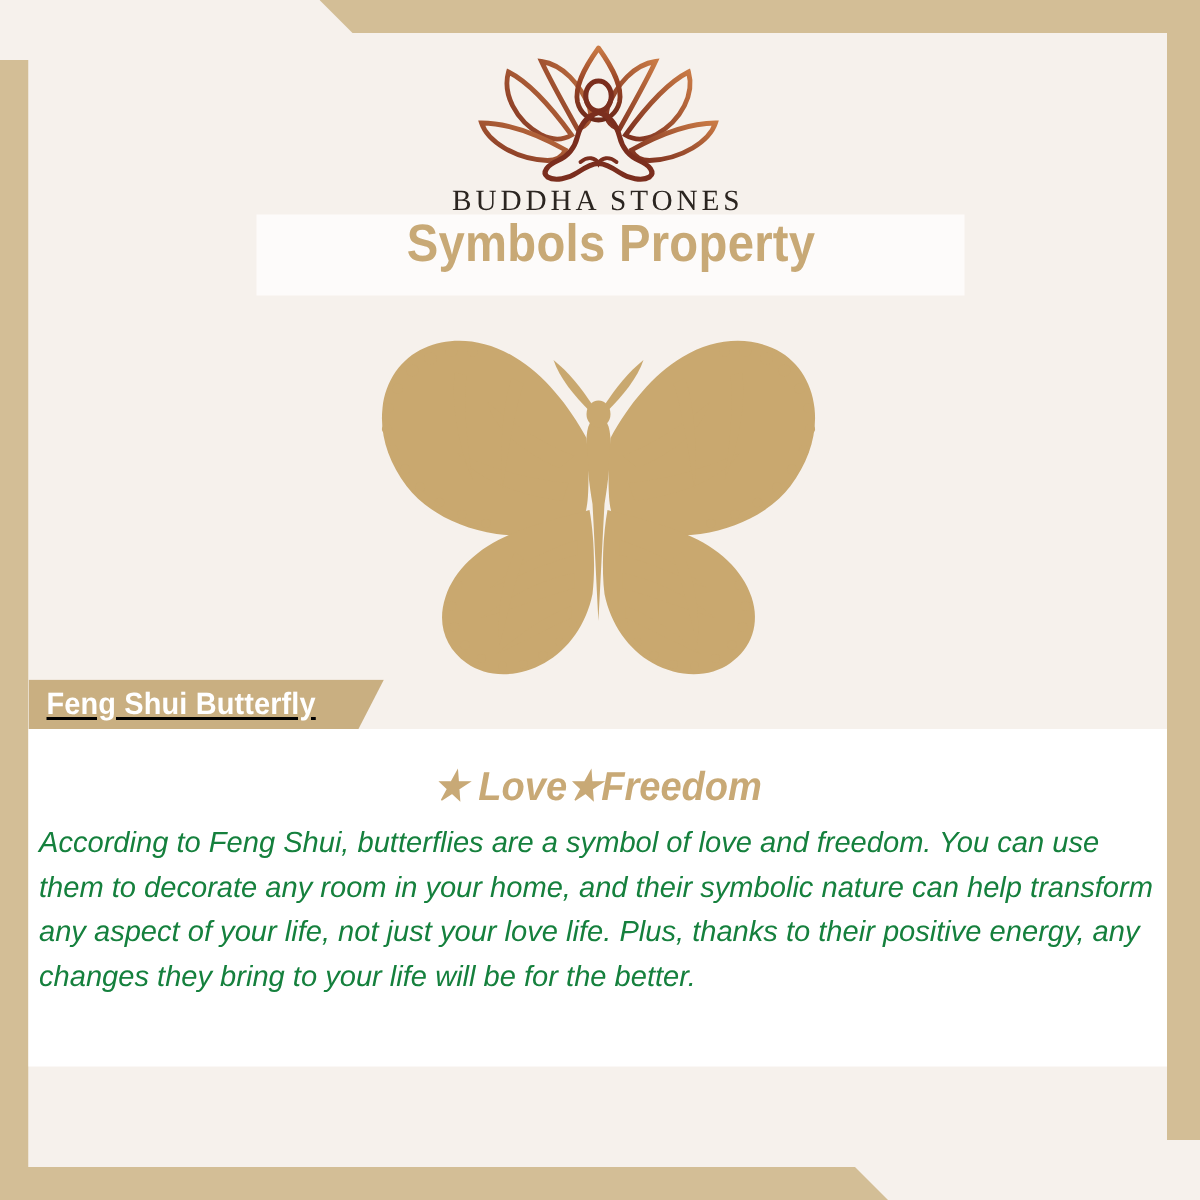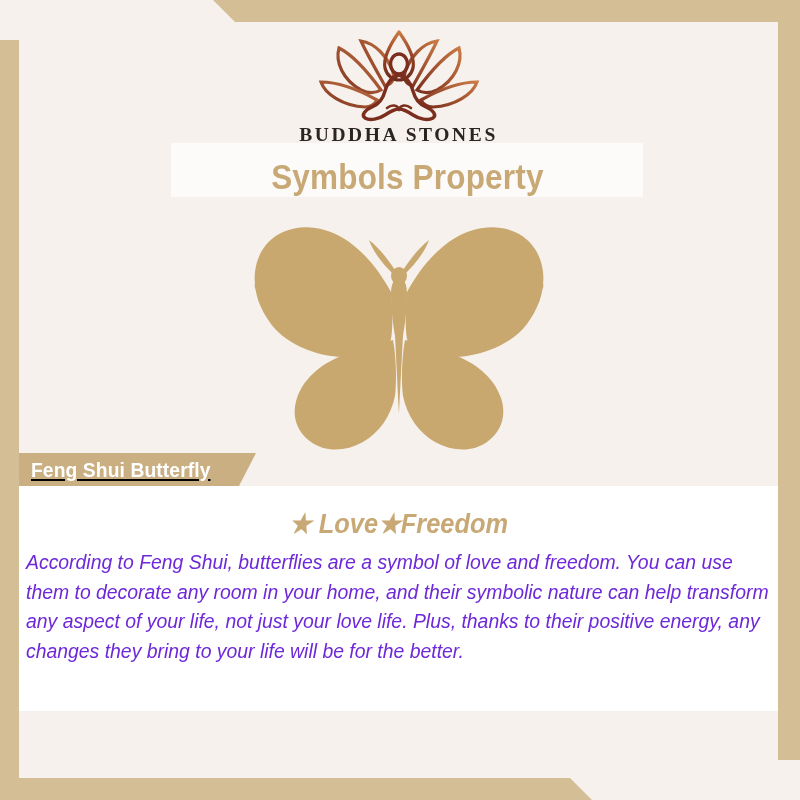--- a/index.html
+++ b/index.html
@@ -65,33 +65,33 @@
     flex-direction: column;
     align-items: center;
   }
   .logo-mark { width: 172px; height: 94px; display: block; }
   .logo-word {
     margin-top: 2px;
     font-family: "Liberation Serif", serif;
     font-size: 19.5px;
     letter-spacing: 2.6px;
     color: #2b2520;
-    font-weight: 700;
+    font-weight: 400;
   }
 
   
   .title-bar {
     position: absolute;
     left: 152px;
     top: 121px;
     width: 472px;
     height: 54px;
     background: #FDFBFA;
     display: flex;
-    align-items: flex-end;
+    align-items: flex-start;
     justify-content: center;
   }
   .title-text {
     font-size: 35px;
     font-weight: 700;
     color: #C8A976;
     letter-spacing: 0.2px;
     transform: scaleX(0.9);
     transform-origin: center;
     white-space: nowrap;
@@ -148,21 +148,21 @@
     font-weight: 700;
     color: #C8A976;
     letter-spacing: 0;
     transform: scaleX(0.94);
   }
   .body-text {
     margin: 8px 0 0 0;
     padding: 0 9px 0 7px;
     font-size: 19.4px;
     line-height: 29.5px;
-    color: #6d28d9;
+    color: #15803d;
     font-weight: 400;
     text-align: left;
   }
 </style>
 </head>
 <body>
 
 <div class="poster">
 
   <div class="frame-top"></div>

